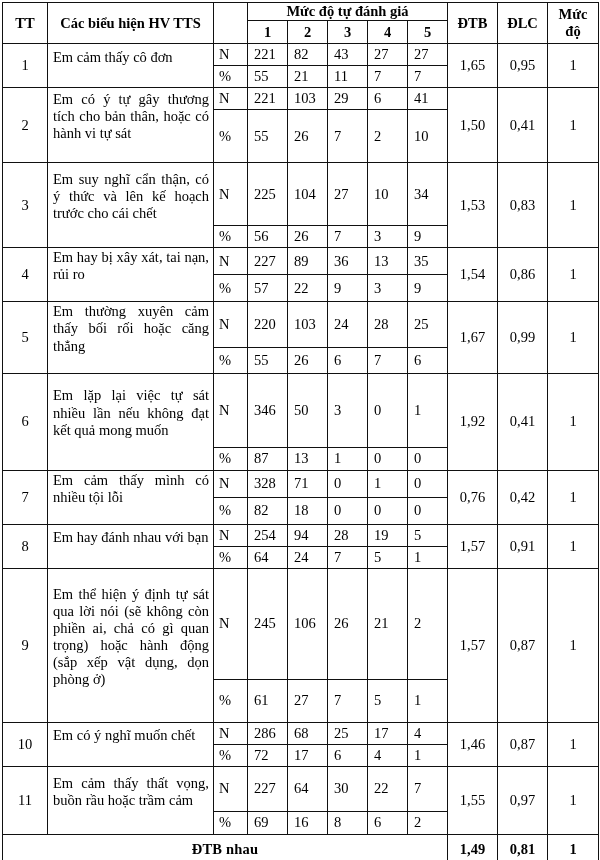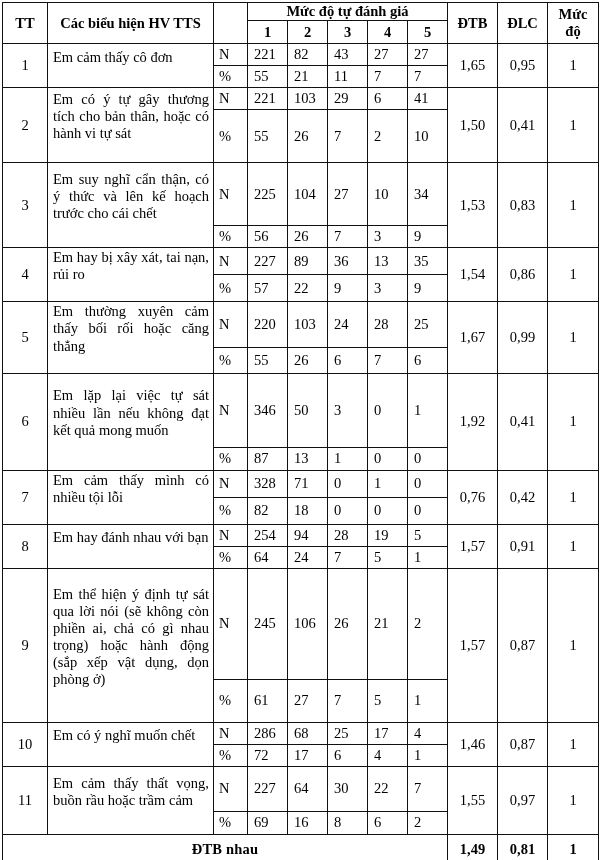--- a/index.html
+++ b/index.html
@@ -254,21 +254,21 @@
       <td class="np" style="height:21px;">%</td>
       <td class="num">64</td>
       <td class="num">24</td>
       <td class="num">7</td>
       <td class="num">5</td>
       <td class="num">1</td>
     </tr>
 
     <tr>
       <td class="tt" rowspan="2">9</td>
-      <td class="desc" rowspan="2">Em thể hiện ý định tự sát qua lời nói (sẽ không còn phiền ai, chả có gì nhau trọng) hoặc hành động (sắp xếp vật dụng, dọn phòng ở)</td>
+      <td class="desc" rowspan="2">Em thể hiện ý định tự sát qua lời nói (sẽ không còn phiền ai, chả có gì quan trọng) hoặc hành động (sắp xếp vật dụng, dọn phòng ở)</td>
       <td class="np" style="height:110px;">N</td>
       <td class="num">245</td>
       <td class="num">106</td>
       <td class="num">26</td>
       <td class="num">21</td>
       <td class="num">2</td>
       <td class="c" rowspan="2">1,57</td>
       <td class="c" rowspan="2">0,87</td>
       <td class="c" rowspan="2">1</td>
     </tr>

